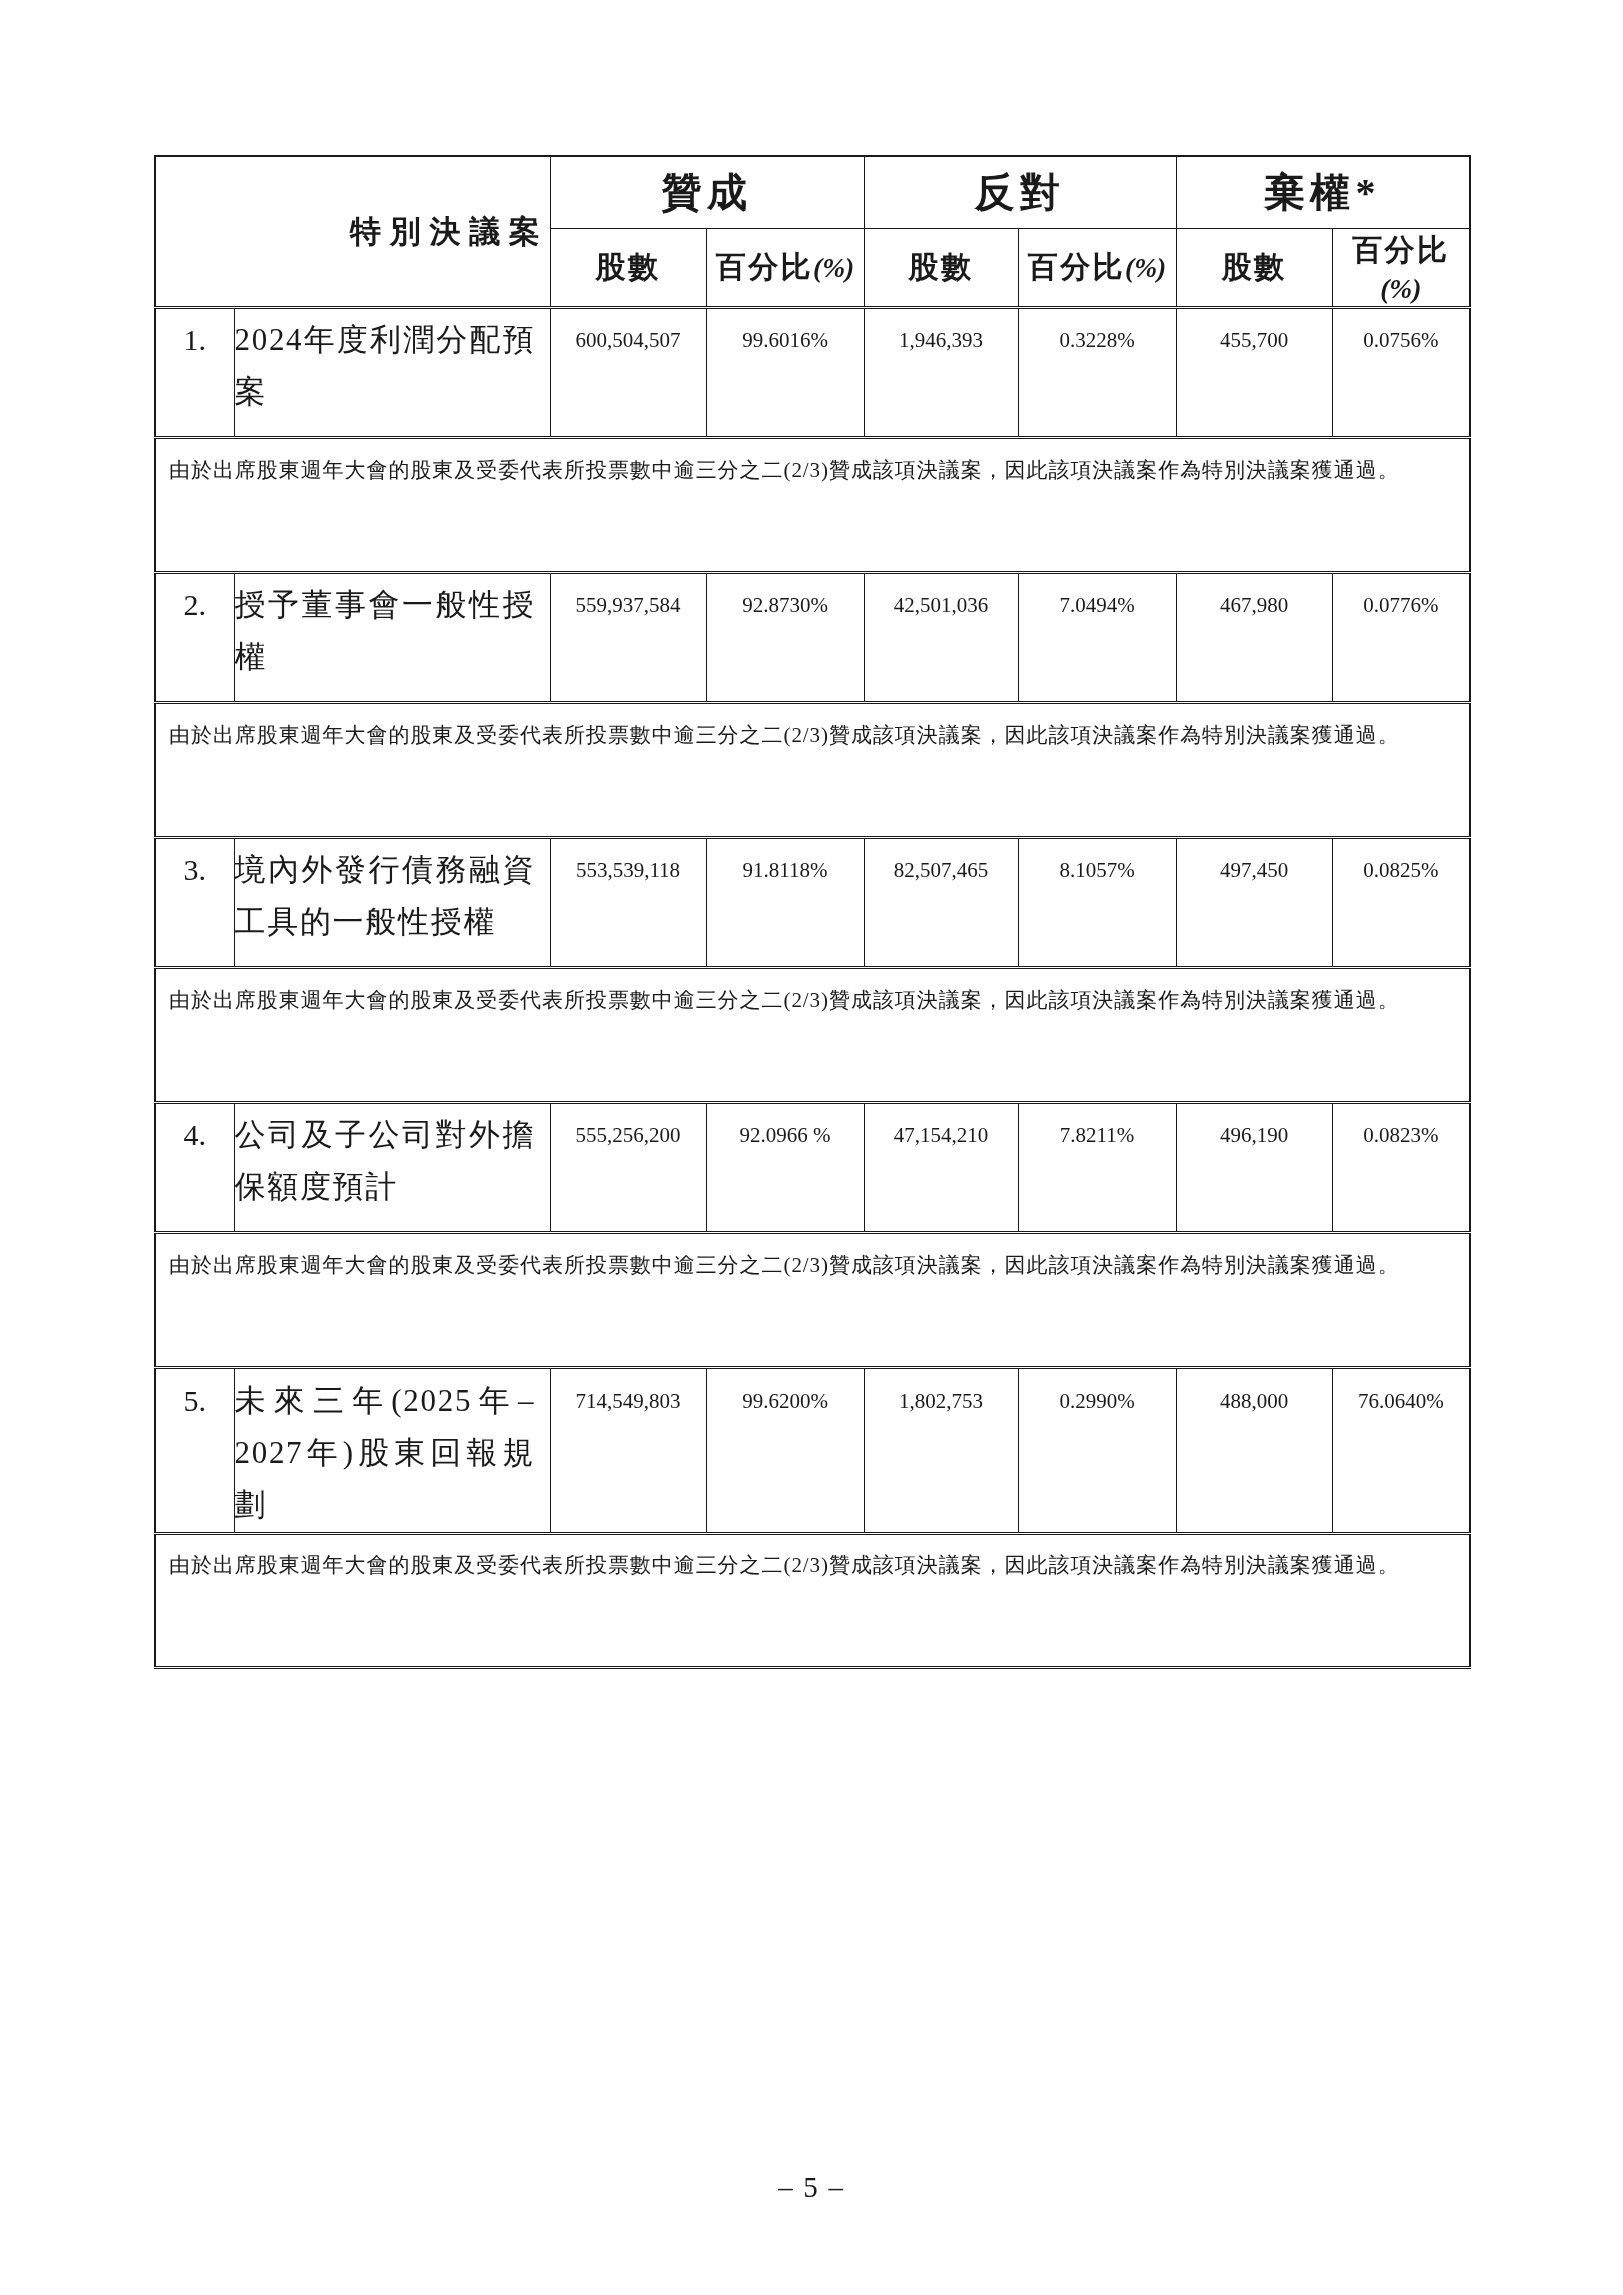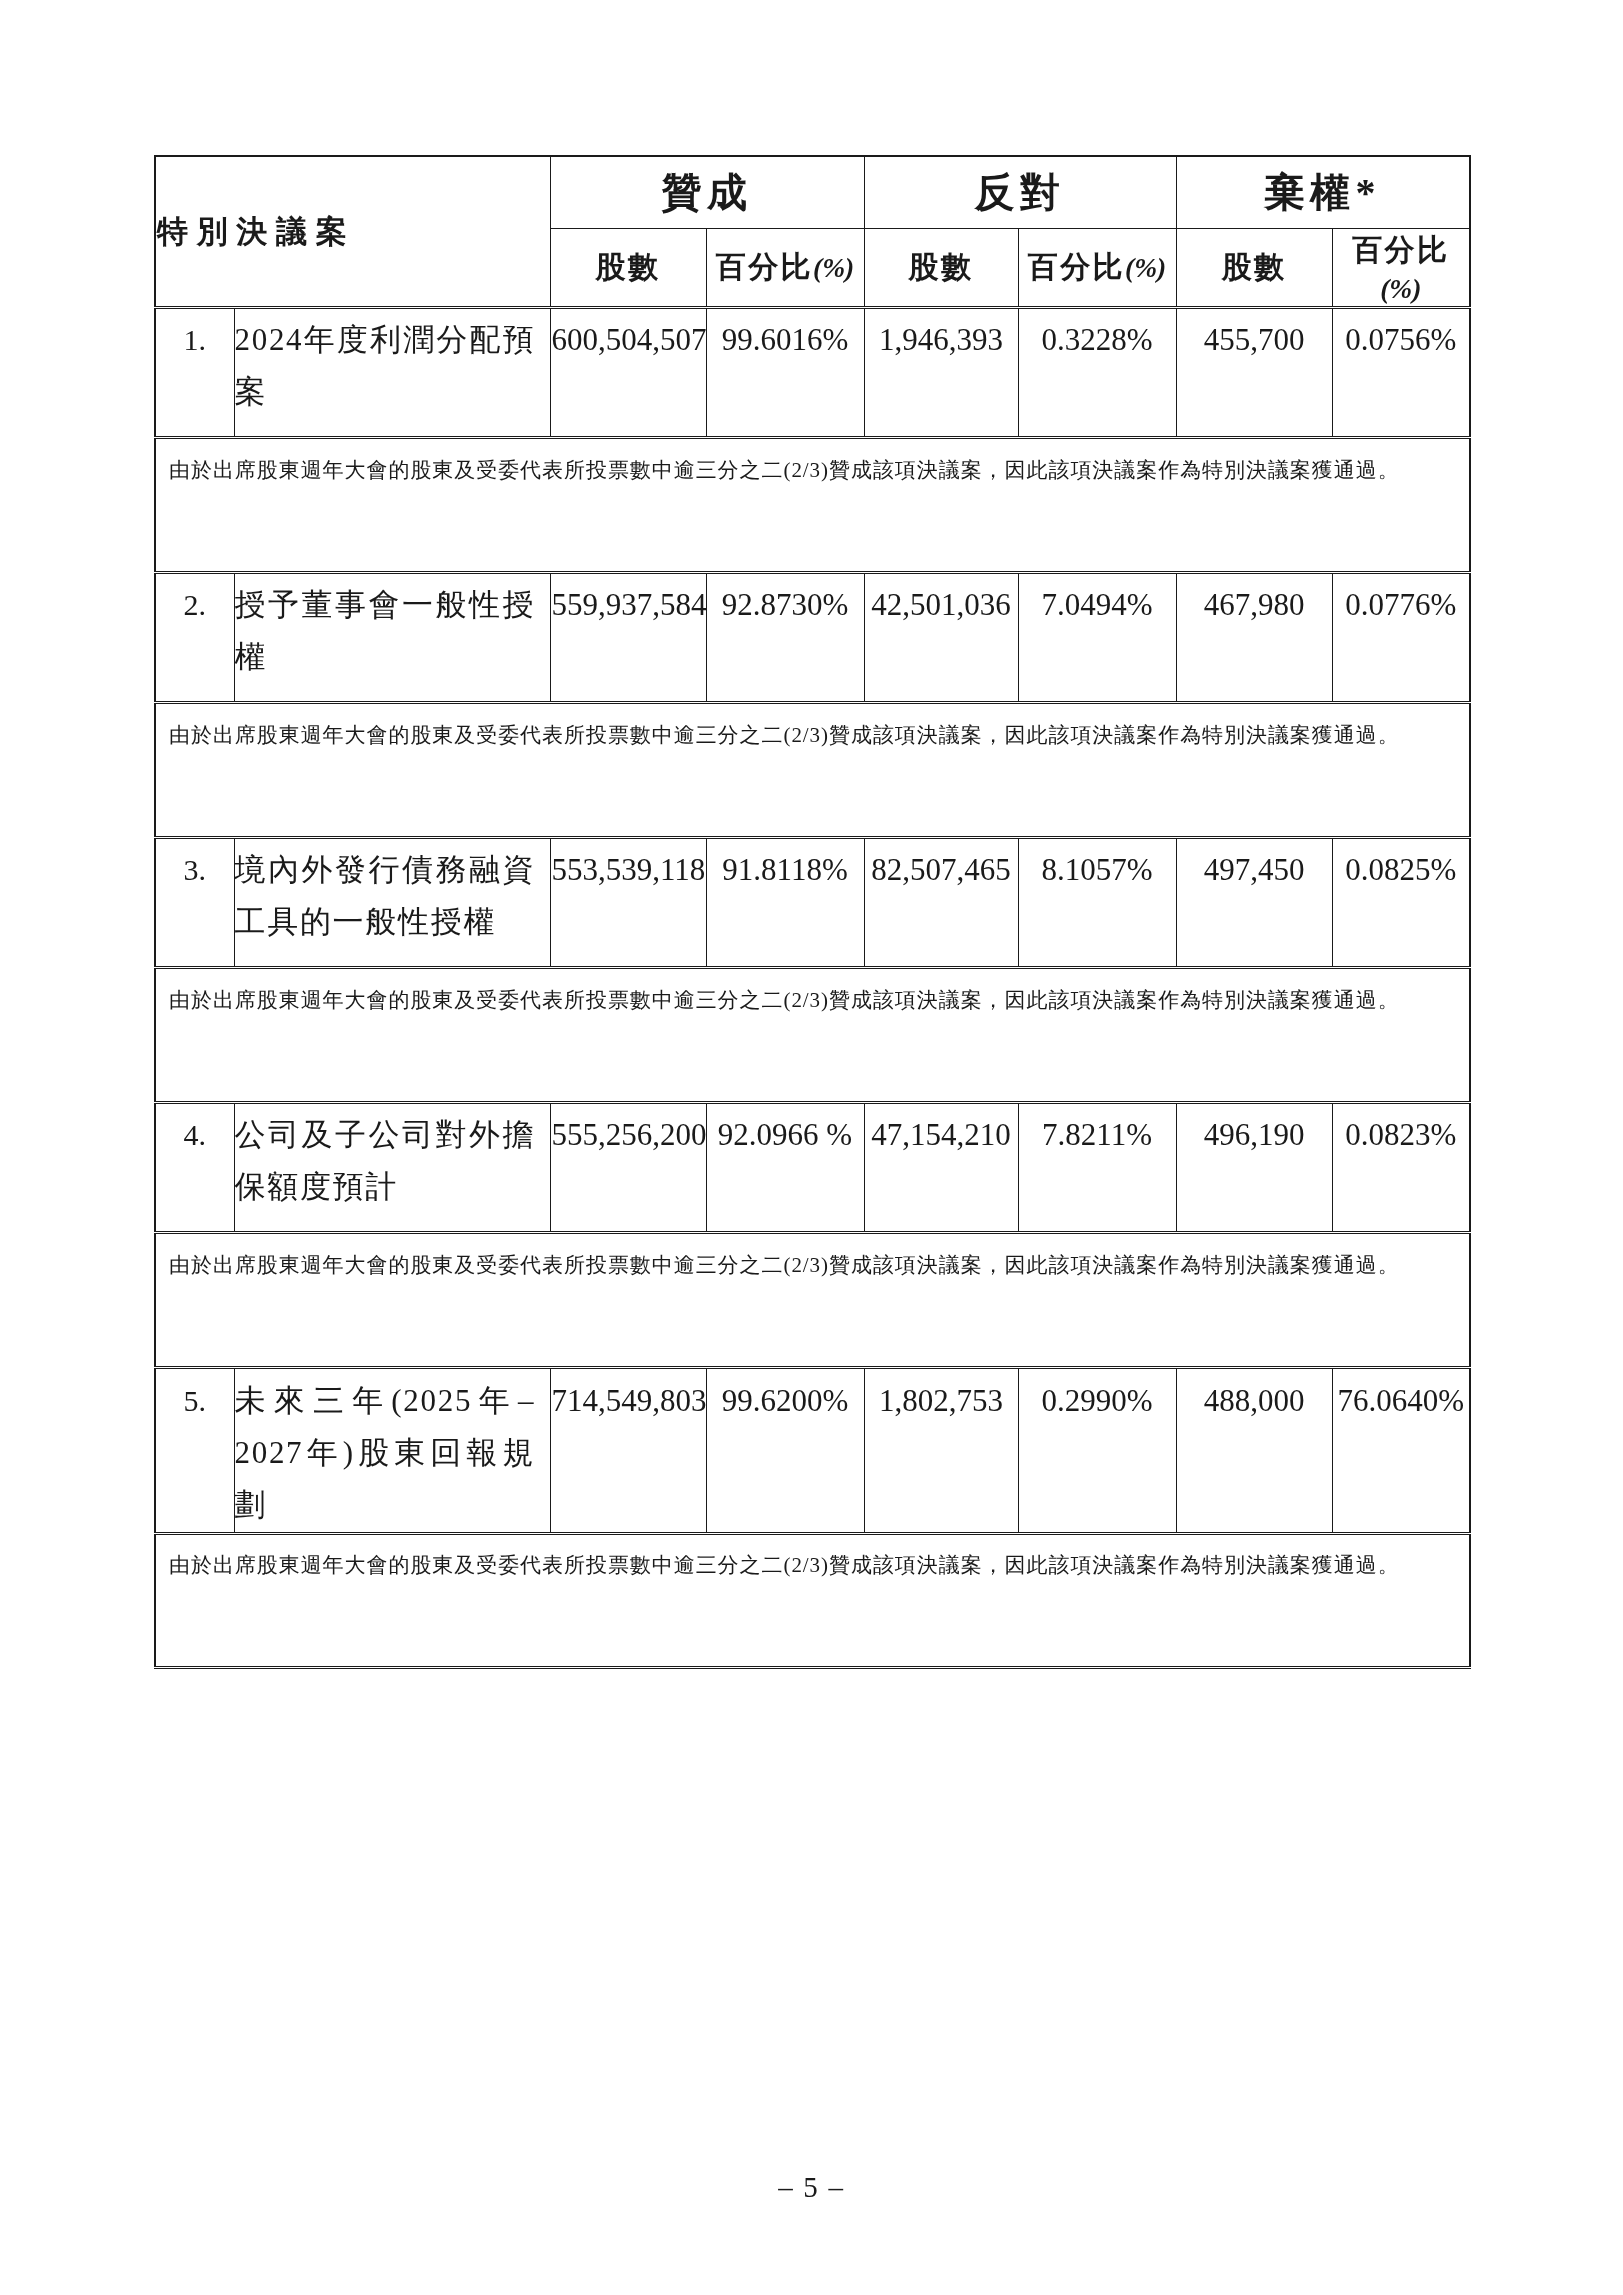--- a/index.html
+++ b/index.html
@@ -25,21 +25,21 @@
   }
   table.results td {
     border: 1.3px solid #1a1a1a;
     overflow: hidden;
   }
   
   td.res-head {
     font-weight: bold;
     font-size: 31px;
     letter-spacing: 0.28em;
-    text-align: left;
+    text-align: right;
     vertical-align: middle;
   }
   tr.hgroup td.group {
     height: 69px;
     text-align: center;
     vertical-align: middle;
     font-weight: bold;
     font-size: 40px;
     letter-spacing: 0.14em;
   }
@@ -57,21 +57,21 @@
     letter-spacing: 0;
     font-size: 27.5px;
   }
   
   tr.data td {
     border-top: 3.9px double #1a1a1a;
     height: 121px;
     vertical-align: top;
     padding-top: 5.2px;
     line-height: 52px;
-    font-size: 31px;
+    font-size: 21px;
   }
   tr.data td.no {
     text-align: center;
     font-size: 30px;
   }
   tr.data td.desc {
     font-size: 31px;
     text-align: justify;
     text-justify: inter-character;
     letter-spacing: 0.055em;

